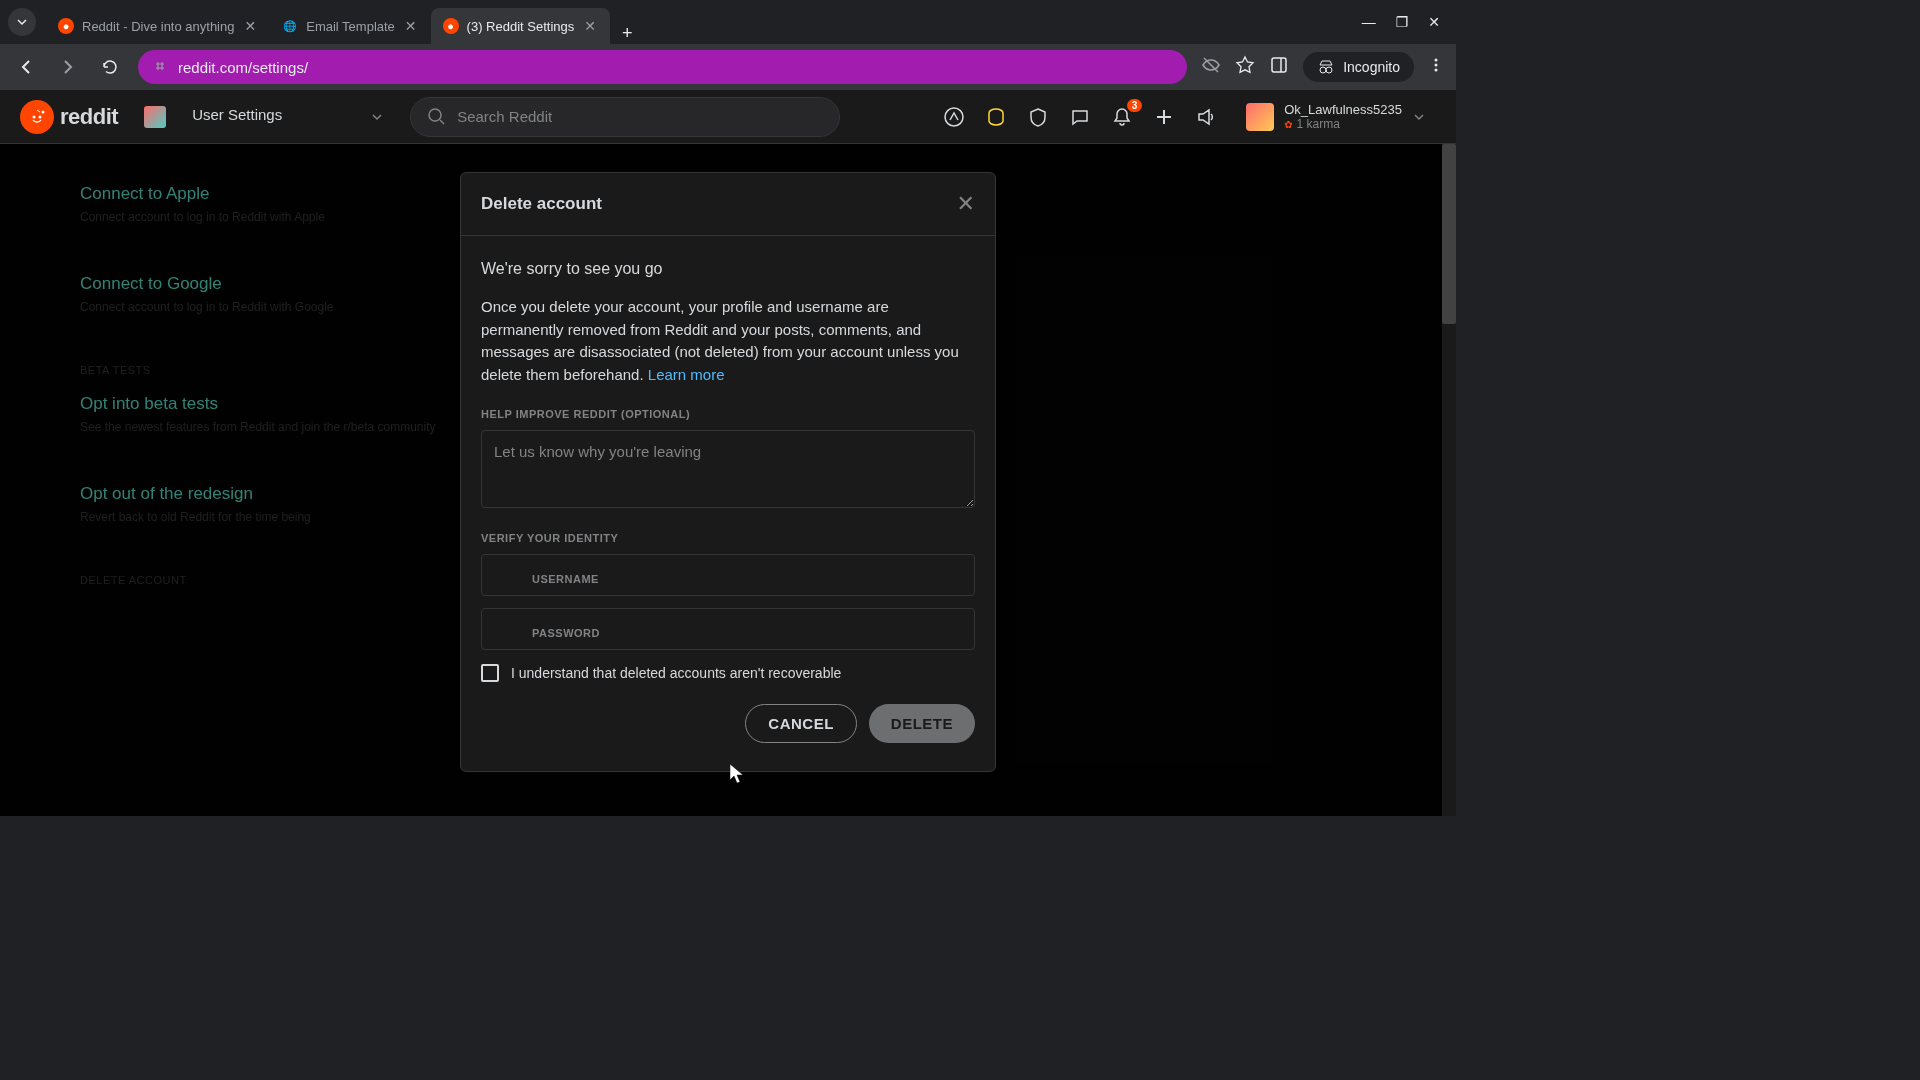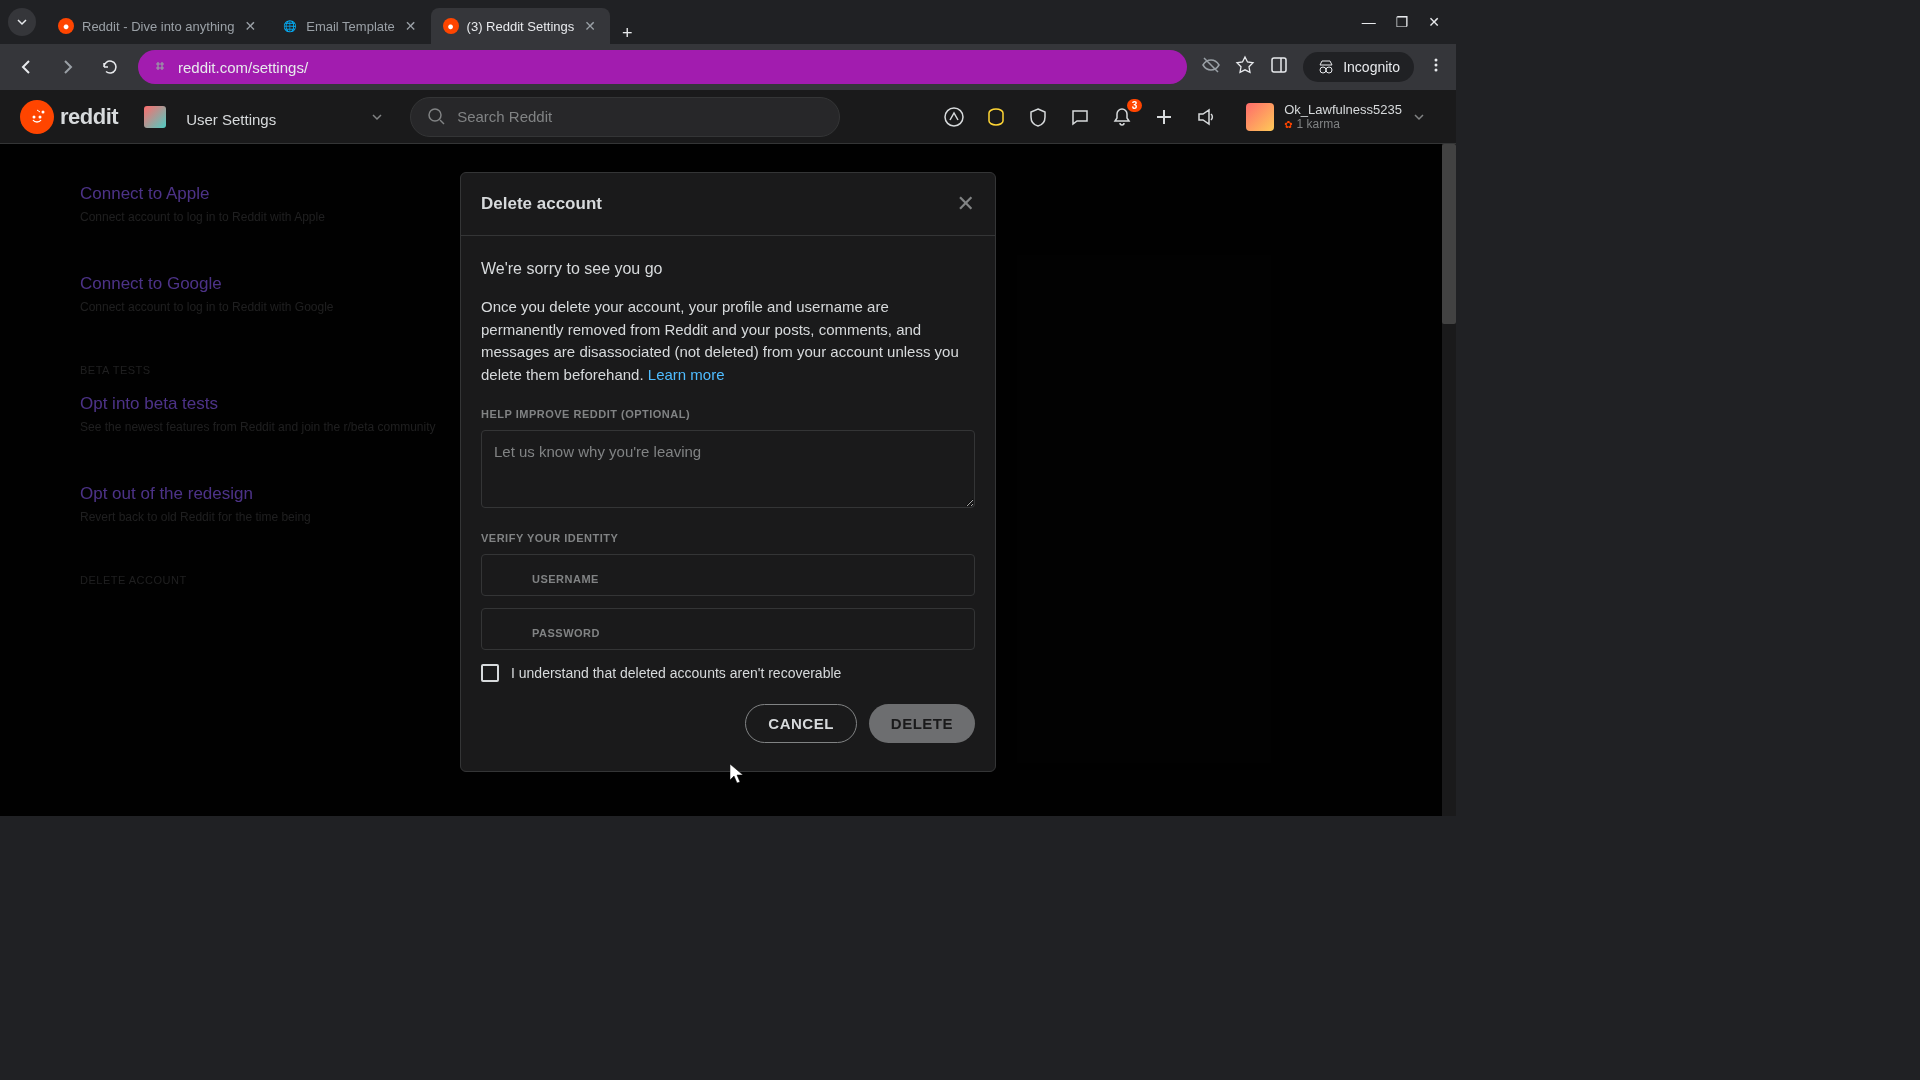--- a/index.html
+++ b/index.html
@@ -27,40 +27,40 @@
 .url-bar .lock { color: #9aa0a6; }
 .bar-actions { display: flex; align-items: center; gap: 14px; color: #e8eaed; }
 .incognito-pill { background: #202124; border-radius: 20px; padding: 6px 14px; display: flex; align-items: center; gap: 8px; color: #e8eaed; font-size: 14px; }
 
 
 .reddit-header { background: #1a1a1b; height: 54px; display: flex; align-items: center; padding: 15px 20px; gap: 16px; border-bottom: 1px solid #343536; }
 .reddit-logo { display: flex; align-items: center; gap: 6px; }
 .reddit-logo-icon { width: 34px; height: 34px; background: #ff4500; border-radius: 50%; display: flex; align-items: center; justify-content: center; color: white; font-size: 20px; }
 .reddit-logo-text { color: #d7dadc; font-size: 22px; font-weight: 600; letter-spacing: -0.5px; }
 .nav-dropdown { display: flex; align-items: center; gap: 10px; color: #d7dadc; font-size: 15px; width: 260px; justify-content: space-between; padding: 0 10px; }
-.nav-dropdown-left { display: flex; align-items: flex-end; gap: 20px; }
+.nav-dropdown-left { display: flex; align-items: flex-start; gap: 26px; }
 .nav-avatar { width: 22px; height: 22px; background: linear-gradient(135deg, #ff6b6b, #4ecdc4); border-radius: 3px; }
 .search-box { flex: 1; max-width: 430px; background: #272729; border-radius: 22px; height: 40px; display: flex; align-items: center; padding: 0 16px; gap: 10px; border: 1px solid #343536; }
 .search-box input { flex: 1; background: transparent; border: none; color: #d7dadc; font-size: 15px; outline: none; }
 .search-box input::placeholder { color: #818384; }
 .header-actions { display: flex; align-items: center; gap: 18px; color: #d7dadc; margin-left: auto; }
 .header-icon { width: 24px; height: 24px; display: flex; align-items: center; justify-content: center; position: relative; }
 .badge { position: absolute; top: -6px; right: -8px; background: #ff4500; color: white; font-size: 10px; border-radius: 10px; padding: 1px 5px; font-weight: bold; }
 .user-chip { display: flex; align-items: center; gap: 10px; padding: 4px 10px; }
 .user-avatar { width: 28px; height: 28px; background: linear-gradient(135deg, #ff6b6b, #feca57); border-radius: 4px; }
 .user-info { display: flex; flex-direction: column; }
 .user-name { color: #d7dadc; font-size: 13px; font-weight: 500; }
 .user-karma { color: #818384; font-size: 12px; display: flex; align-items: center; gap: 4px; }
 .karma-icon { color: #ff4500; font-size: 10px; }
 
 
 .main-area { position: relative; height: calc(100% - 144px); background: #030303; }
 .settings-bg { position: absolute; left: 80px; top: 40px; color: #4a4a4b; }
 .settings-bg .section { margin-bottom: 50px; }
-.settings-bg h3 { font-size: 17px; font-weight: 500; margin-bottom: 6px; color: #8b5cf6; }
+.settings-bg h3 { font-size: 17px; font-weight: 500; margin-bottom: 6px; color: #5eead4; }
 .settings-bg p { font-size: 12px; color: #3a3a3b; }
 .settings-bg .label { font-size: 11px; text-transform: uppercase; letter-spacing: 0.5px; color: #3a3a3b; margin-bottom: 18px; }
 
 
 .modal-overlay { position: absolute; inset: 0; background: rgba(0,0,0,0.45); display: flex; justify-content: center; padding-top: 28px; }
 .modal { width: 536px; background: #1a1a1b; border-radius: 6px; border: 1px solid #343536; display: flex; flex-direction: column; height: fit-content; }
 .modal-header { display: flex; justify-content: space-between; align-items: center; padding: 18px 20px; border-bottom: 1px solid #343536; }
 .modal-title { color: #d7dadc; font-size: 17px; font-weight: 600; }
 .modal-close { color: #818384; font-size: 22px; cursor: pointer; }
 .modal-body { padding: 24px 20px 28px; }

